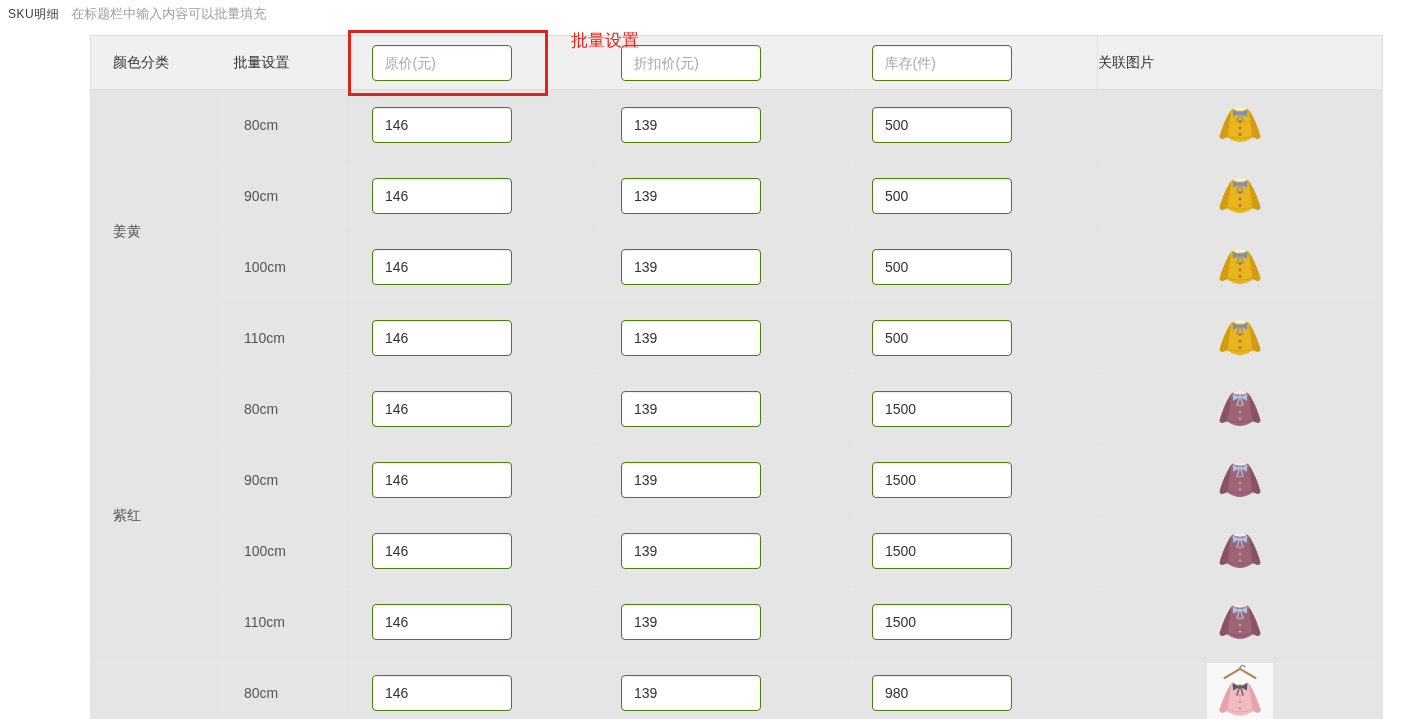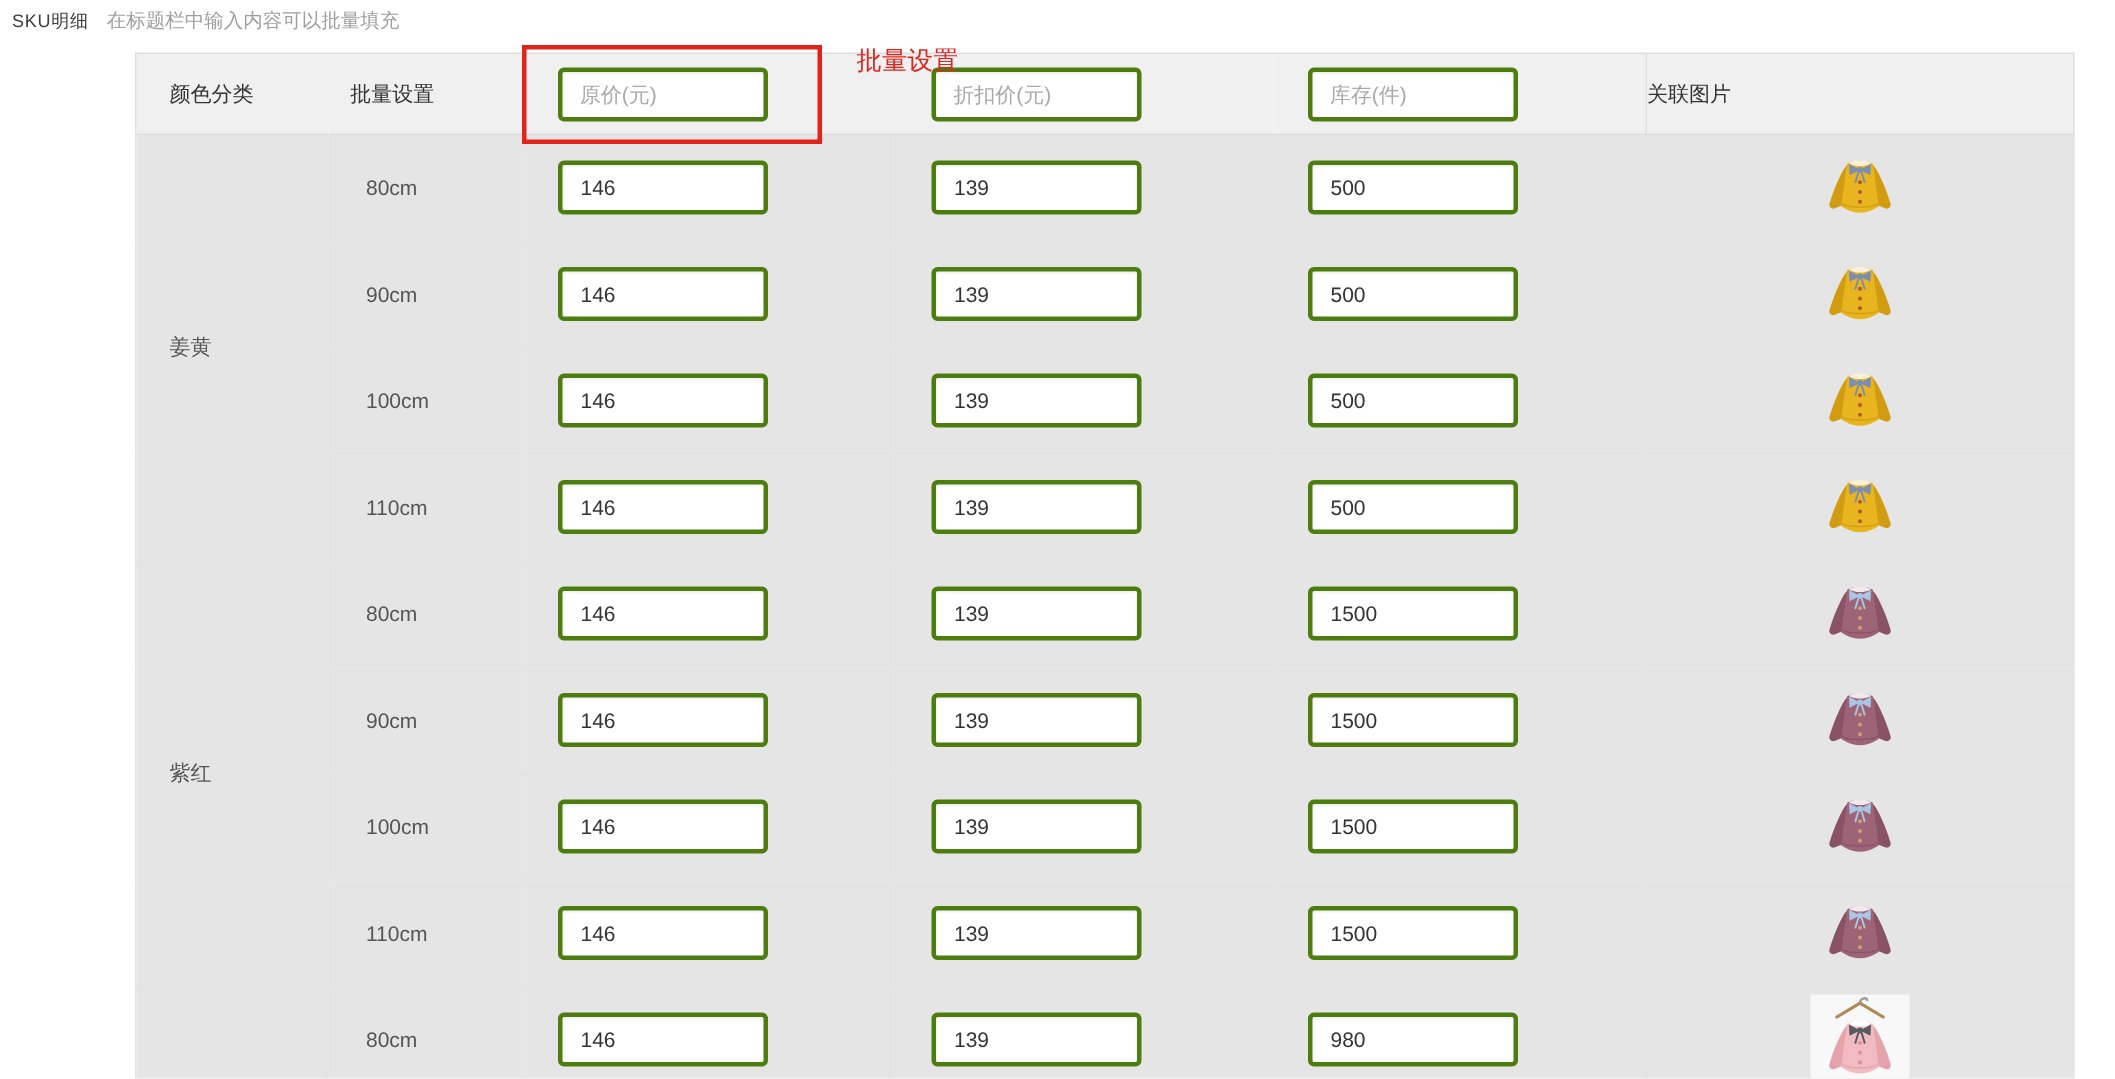--- a/index.html
+++ b/index.html
@@ -28,21 +28,21 @@
   tbody tr { height: 71px; }
   tbody td { border: 1px solid #e3e3e3; font-size: 14px; color: #555;
     vertical-align: middle; background: #e5e5e5; }
   td.color-cell { padding-left: 22px; }
   td.h-cell { padding-left: 25px; }
   td.in-cell { padding-left: 23px; }
   td.in-cell.c4 { padding-left: 27px; }
   td.img-cell { text-align: center; padding: 2px 0; }
 
   
-  input.cell-input { width: 140px; height: 36px; border: 3px solid #4d7c0f; border-radius: 4px;
+  input.cell-input { width: 140px; height: 36px; border: 1px solid #4d7c0f; border-radius: 4px;
     padding: 0 12px; font-size: 14px; color: #333; background: #fff; outline: none;
     box-shadow: inset 0 1px 2px rgba(0,0,0,0.08);
     font-family: "Liberation Sans", "DejaVu Sans", sans-serif; }
   input.cell-input::placeholder { color: #a9a9a9; opacity: 1; }
 
   
   svg.prod { width: 52px; height: 54px; display: inline-block; vertical-align: middle; }
   svg.prod.hanger { width: 66px; height: 60px; background: #f8f8f8; }
   .slv  { fill: var(--shade, #ccc); }
   .bod  { fill: var(--body, #ccc); }

